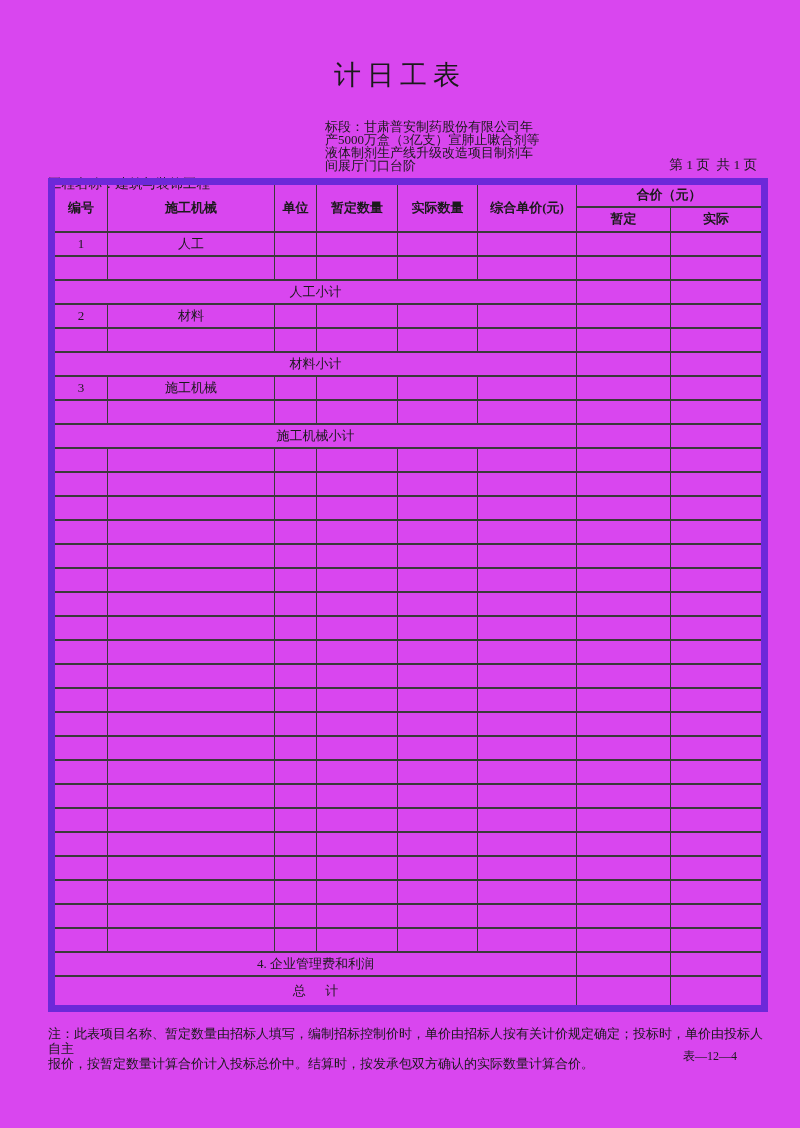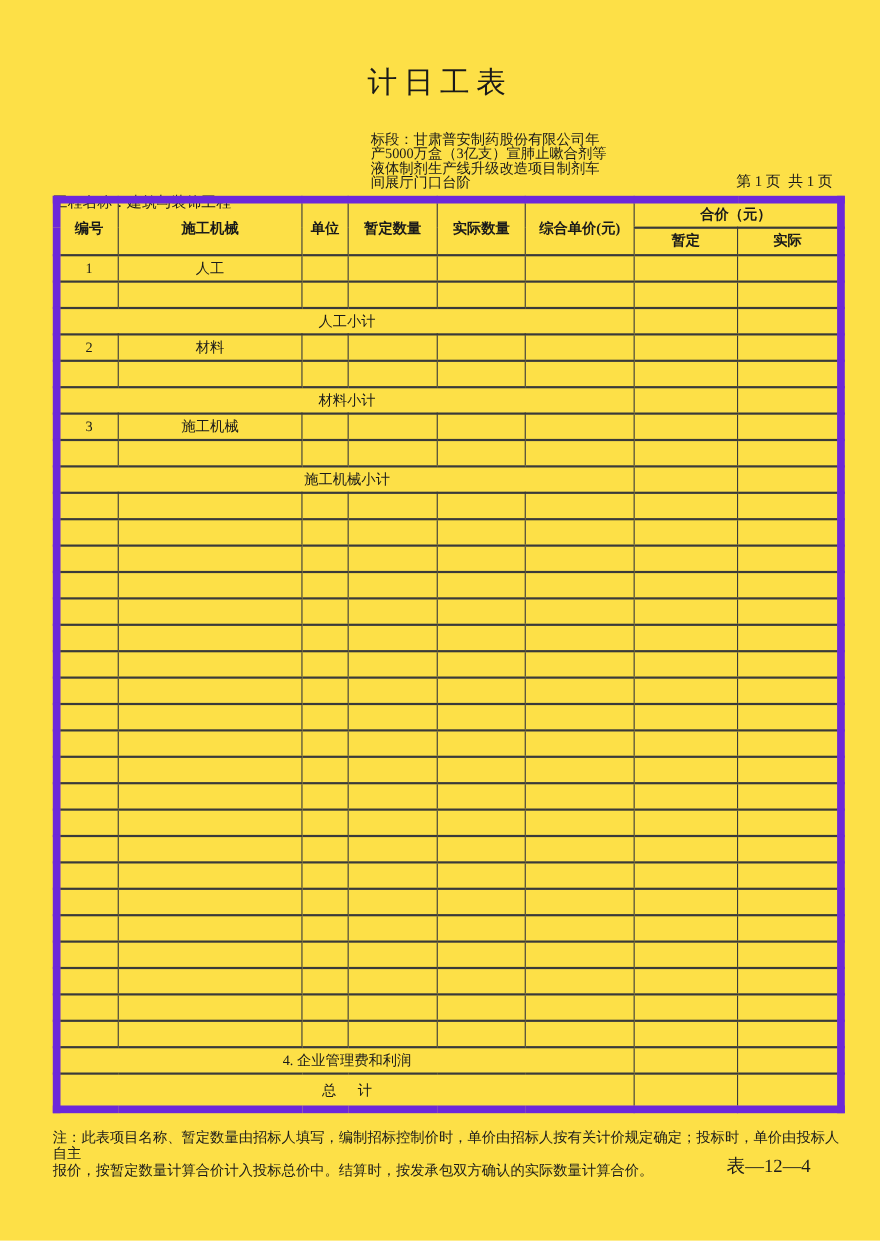--- a/index.html
+++ b/index.html
@@ -1,30 +1,30 @@
 <!DOCTYPE html>
 <html><head>
 <meta charset="utf-8">
 <style>
   html, body { margin: 0; padding: 0; background: #fff; }
   body {
     width: 800px; height: 1128px; position: relative;
     font-family: "Liberation Serif", "DejaVu Serif", serif;
     color: #1a1a1a;
   }
-  .page { position: absolute; inset: 0; background: #fde047; }
+  .page { position: absolute; inset: 0; background: #d946ef; }
 
   .title {
     position: absolute; top: 57px; left: 0; width: 100%;
     margin: 0; text-align: center;
     font-size: 27px; font-weight: normal; letter-spacing: 6px;
   }
   .section-label {
     position: absolute; left: 325px; top: 120px; width: 268px;
-    font-size: 13px; line-height: 13px; white-space: pre-line; margin-left: 12px;
+    font-size: 13px; line-height: 13px; white-space: pre-line;
   }
   .project-name {
     position: absolute; left: 48px; top: 159px;
     font-size: 13.5px; white-space: pre; margin-top: 16px;
   }
   .page-info {
     position: absolute; right: 43px; top: 156px;
     font-size: 13.5px; white-space: pre;
   }
 
@@ -47,21 +47,21 @@
   td.c { text-align: center; }
   td.l { text-align: center; padding-left: 5px; }
   td.pre { white-space: pre; }
 
   .note {
     position: absolute; left: 48px; top: 1000px; width: 716px;
     font-size: 13px; line-height: 15px; white-space: pre-line; margin-top: 26px;
   }
   .form-number {
     position: absolute; right: 63px; top: 1048px;
-    font-size: 17px;
+    font-size: 12px;
   }
 </style>
 </head>
 <body>
 
 <div class="page">
 
   <h1 class="title">计日工表</h1>
 
   <div class="section-label">标段：甘肃普安制药股份有限公司年

